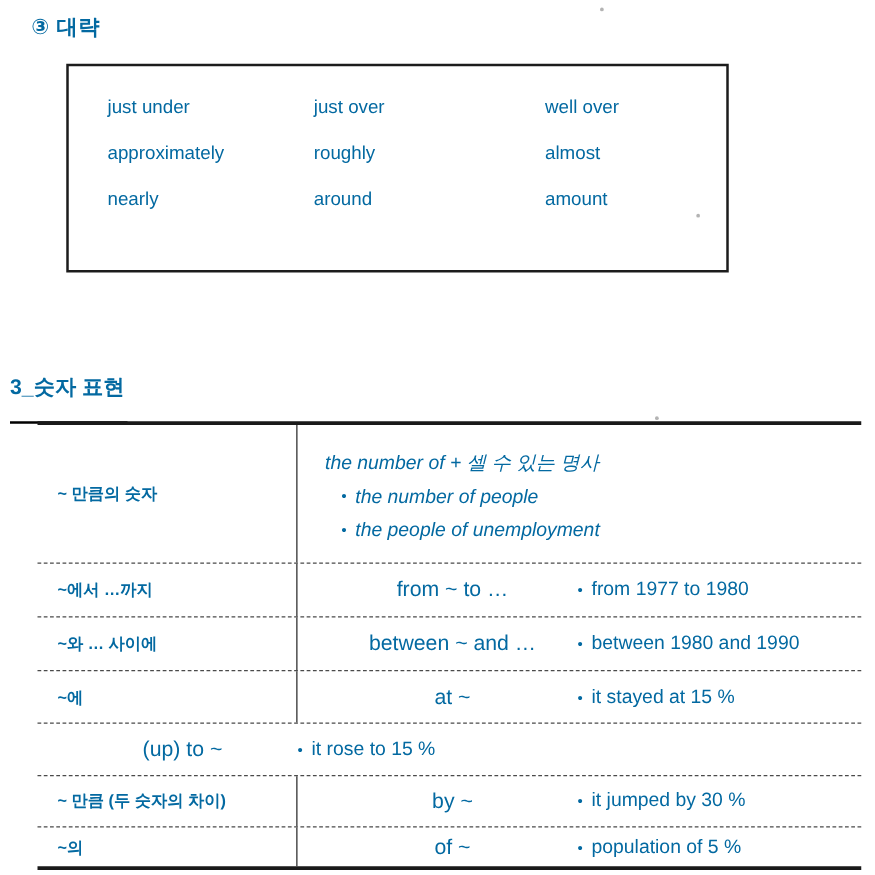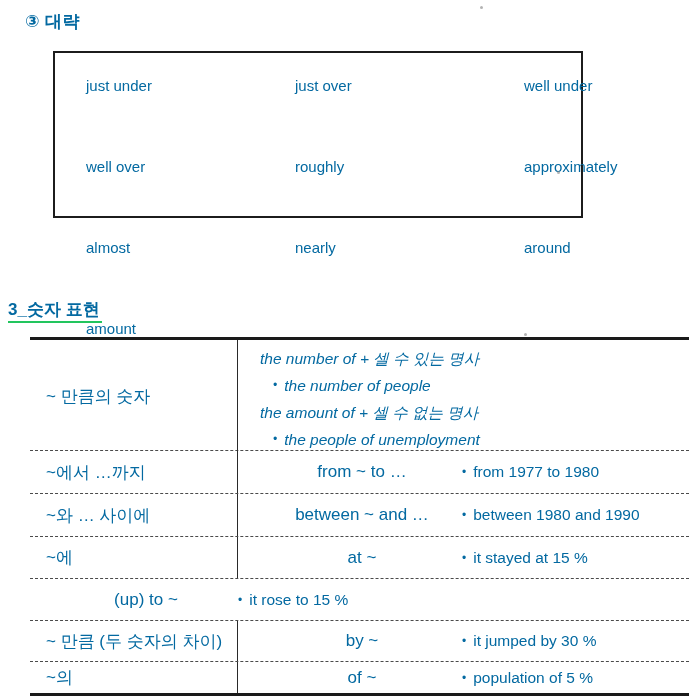--- a/index.html
+++ b/index.html
@@ -29,38 +29,37 @@
     left: 53px;
     top: 51px;
     width: 526px;
     height: 163px;
     border: 2px solid #1c1c1c;
   }
   .word-grid {
     display: grid;
     grid-template-columns: 165px 185px auto;
     padding: 14px 0 0 31px;
-    gap: 44px;
   }
   .word {
     height: 37px;
     line-height: 37px;
     font-size: 15px;
     white-space: nowrap;
   }
 
   
   .section-title {
     position: absolute;
     left: 8px;
     top: 298px;
     font-size: 17px;
     font-weight: 700;
-    border-bottom: 2px solid #22c55e;
-    padding: 0 2px 0 0;
+    border-bottom: 2px solid #000000;
+    padding: 0 2px 16px 0;
     display: inline-block;
   }
 
   
   .num-table {
     position: absolute;
     left: 30px;
     top: 337px;
     width: 659px;
     border-top: 3px solid #1a1a1a;
@@ -73,23 +72,24 @@
     align-items: center;
     box-sizing: border-box;
   }
   .t-row + .t-row { border-top: 1px dashed #4a4a4a; text-align: center; }
   .c1 {
     align-self: stretch;
     display: flex;
     align-items: center;
     padding-left: 16px;
     border-right: 1.5px solid #2a2a2a;
-    font-size: 17px;
+    font-size: 13px;
     box-sizing: border-box;
     white-space: nowrap;
+    font-weight: bold;
   }
   .c2 { padding-left: 24px; font-size: 17px; white-space: nowrap; }
   .c3 { font-size: 15.5px; display: flex; align-items: center; white-space: nowrap; }
   .bullet { font-size: 12px; margin-right: 7px; }
 
   .row1 { height: 110px; grid-template-columns: 208px 1fr; }
   .c23 { padding: 5px 0 0 22px; font-size: 15.5px; }
   .pline { line-height: 27px; display: flex; align-items: center; white-space: nowrap; font-style: italic; }
   .pline.indent { padding-left: 13px; }
 
@@ -112,24 +112,23 @@
 <body>
 
 <div id="page">
 
   <div class="heading">③ 대략</div>
 
   <div class="word-box">
     <div class="word-grid">
       <span class="word">just under</span>
       <span class="word">just over</span>
-      <span class="word">well under</span>
       <span class="word">well over</span>
+      <span class="word">approximately</span>
       <span class="word">roughly</span>
-      <span class="word">approximately</span>
       <span class="word">almost</span>
       <span class="word">nearly</span>
       <span class="word">around</span>
       <span class="word">amount</span>
     </div>
   </div>
 
   <div class="section-title">3_숫자 표현</div>
 
   <div class="num-table">
@@ -137,23 +136,20 @@
     <div class="t-row row1">
       <div class="c1">~ 만큼의 숫자</div>
       <div class="c23">
         <div class="pline">
           <span>the number of + 셀 수 있는 명사</span>
         </div>
         <div class="pline indent">
           <span class="bullet">•</span>
           <span>the number of people</span>
         </div>
-        <div class="pline">
-          <span>the amount of + 셀 수 없는 명사</span>
-        </div>
         <div class="pline indent">
           <span class="bullet">•</span>
           <span>the people of unemployment</span>
         </div>
       </div>
     </div>
 
     <div class="t-row h43">
       <div class="c1">~에서 …까지</div>
       <div class="c2">from ~ to …</div>

